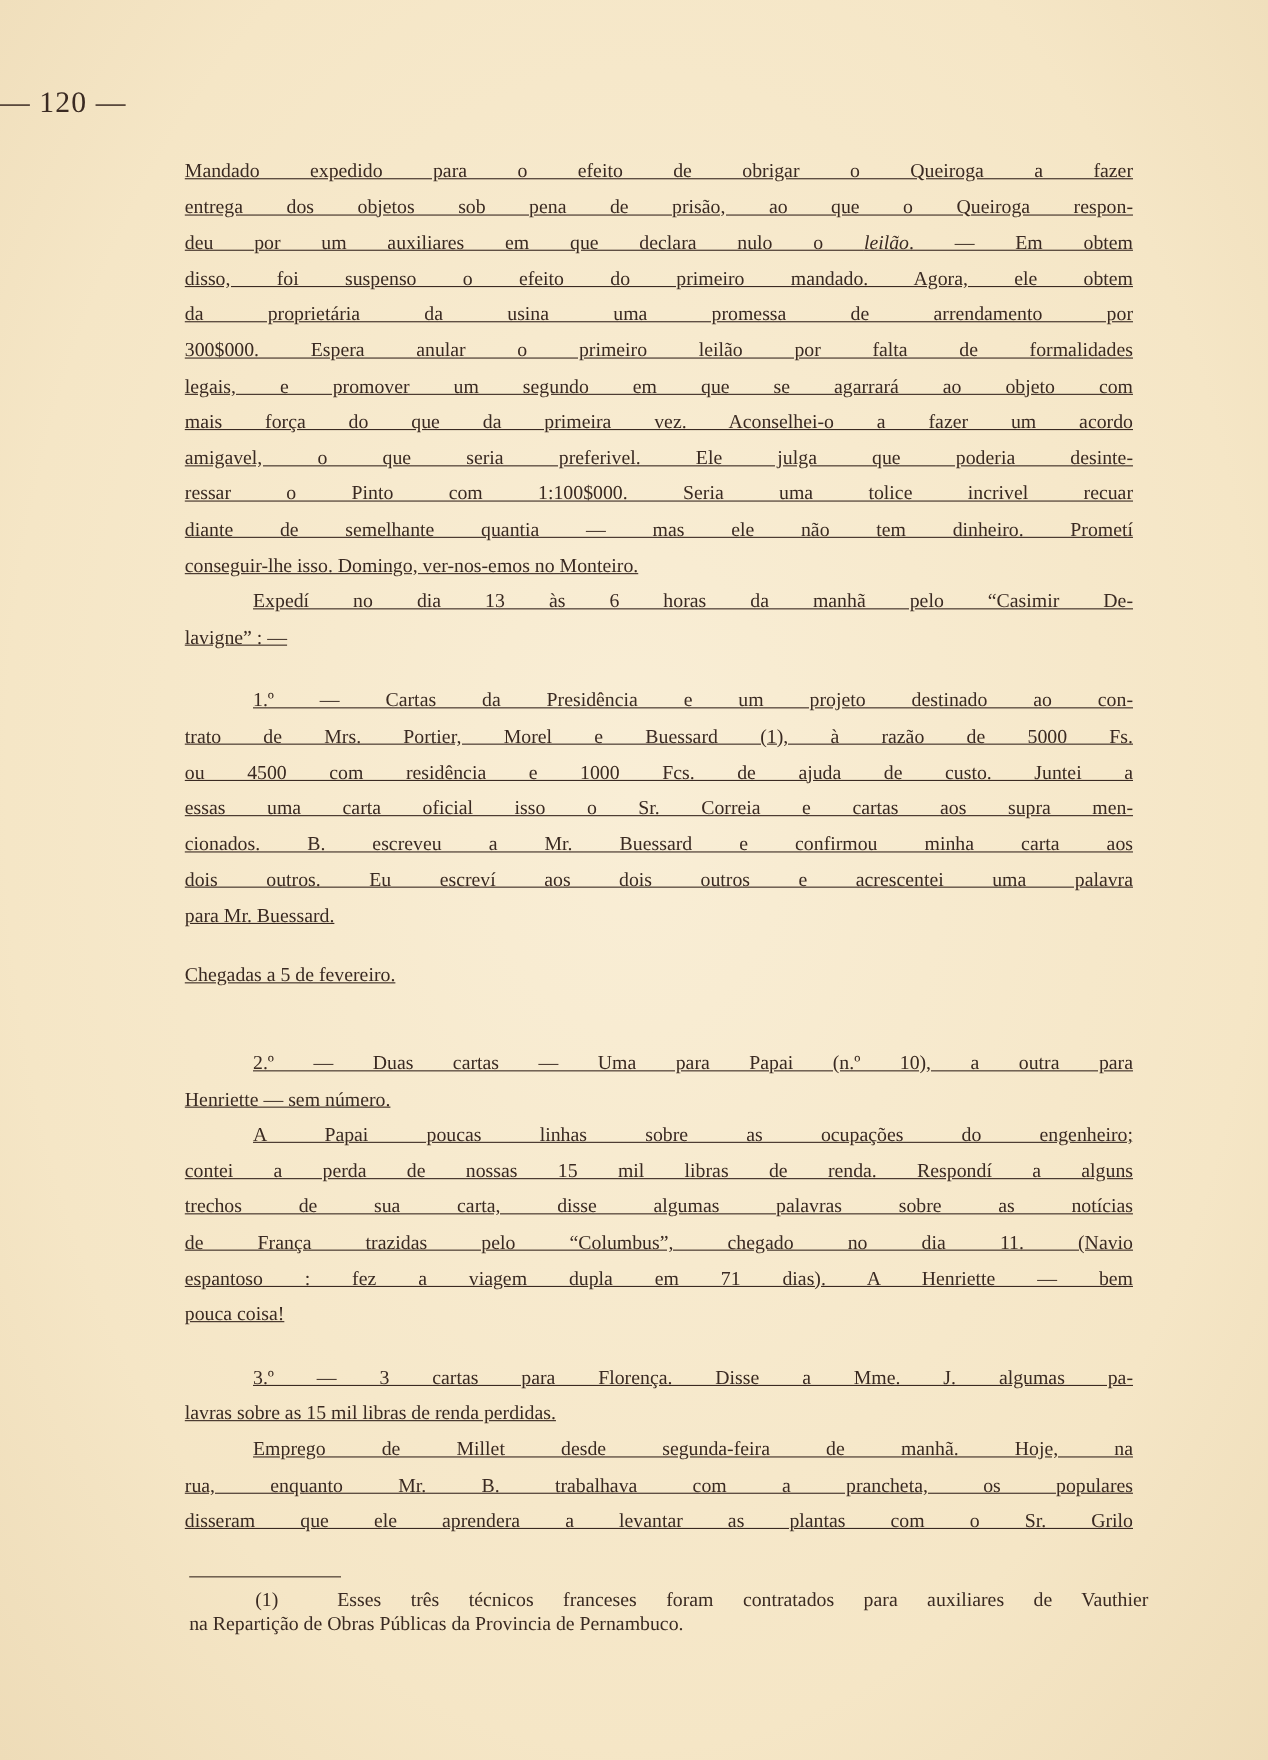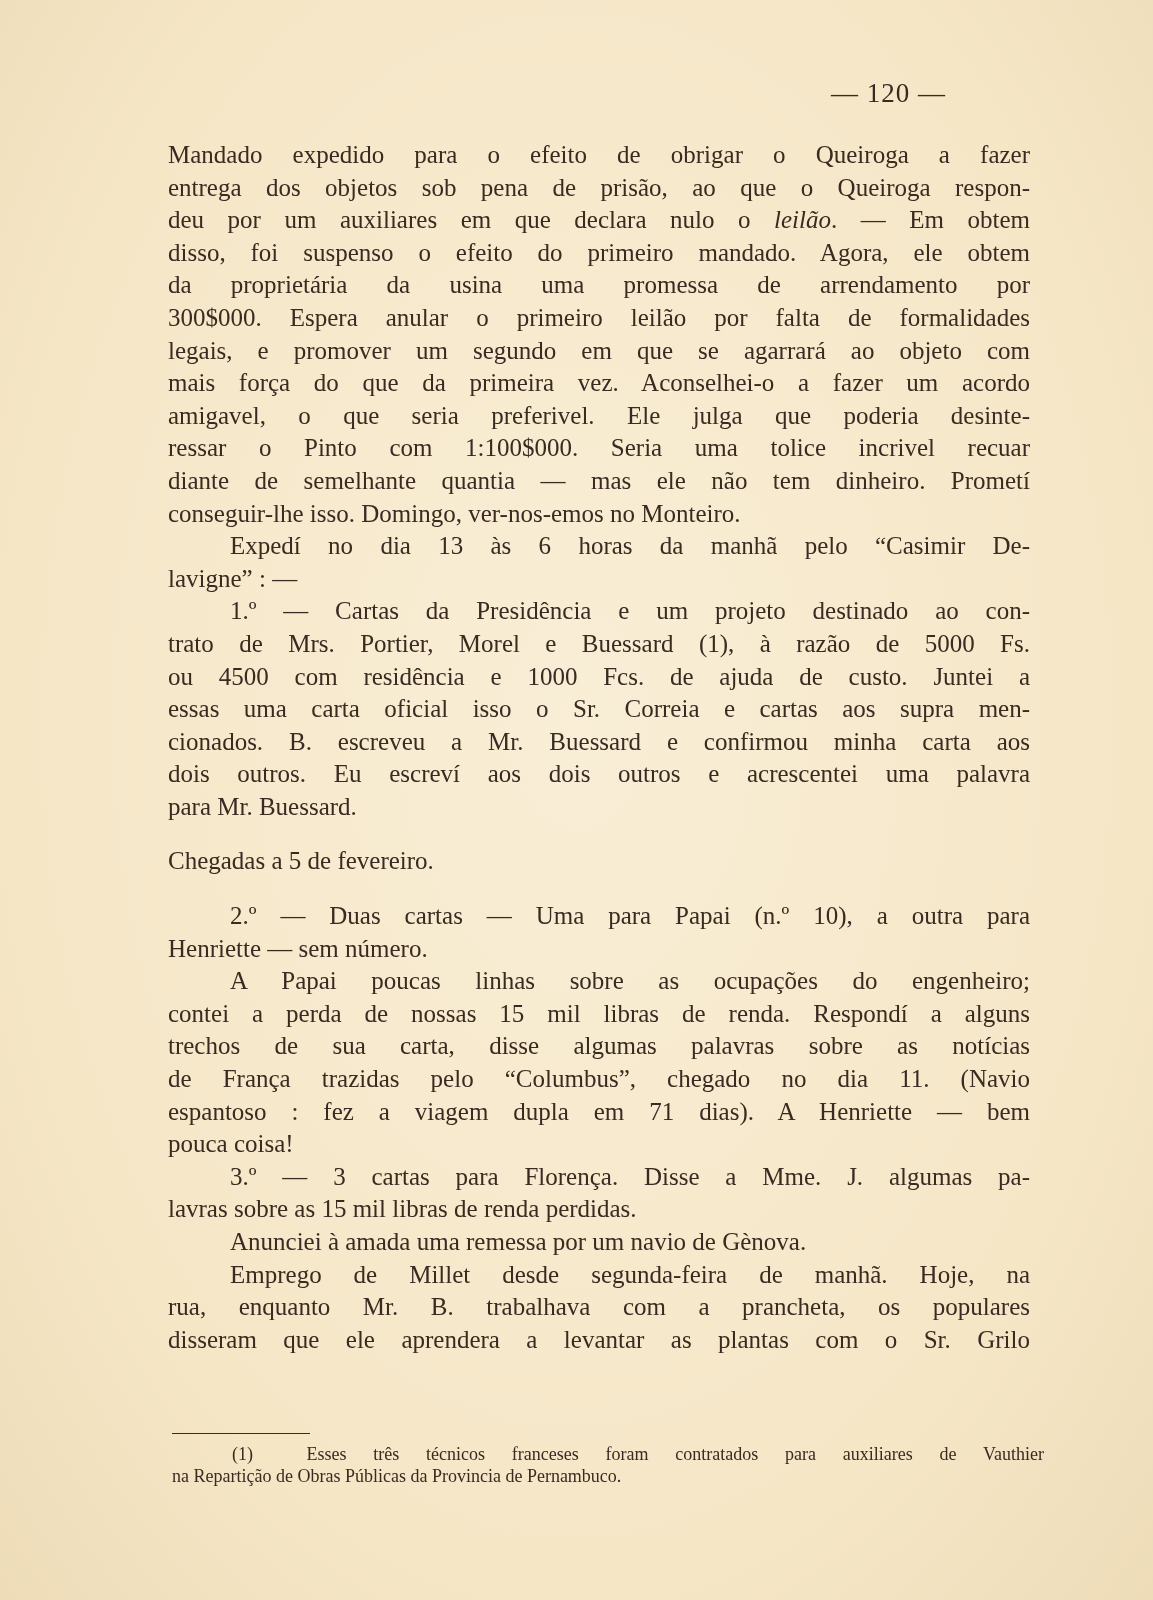--- a/index.html
+++ b/index.html
@@ -10,34 +10,34 @@
     overflow: hidden;
     font-family: "Liberation Serif", "DejaVu Serif", serif;
     color: #3a2a22;
   }
   .page {
     position: absolute; left: 0; top: 0; width: 1153px; height: 1600px;
     background: radial-gradient(ellipse at 50% 45%, #f9eed6 0%, #f5e6c6 70%, #eedcb8 100%);
   }
   .page-number {
     position: absolute; top: 78px; left: 0; width: 946px;
-    text-align: right; font-size: 27px; letter-spacing: 1px;
+    text-align: left; font-size: 27px; letter-spacing: 1px;
   }
   .body-text {
     position: absolute; left: 168px; top: 139px; width: 862px;
-    font-size: 25px; line-height: 32.6px;
+    font-size: 18px; line-height: 32.6px; text-decoration: underline;
   }
   .line {
     display: block; white-space: nowrap;
     text-align: justify; text-align-last: justify;
     height: 32.6px;
   }
   .line.last { text-align-last: left; }
   .line.indent { padding-left: 62px; }
-  .line.indent-num { padding-left: 62px; }
+  .line.indent-num { padding-left: 62px; margin-top: 25px; }
   .gap { height: 22px; }
   em { font-style: italic; }
   .footnote-rule {
     position: absolute; left: 172px; top: 1433px; width: 138px; height: 0;
     border-top: 1.5px solid #3a2a22;
   }
   .footnote {
     position: absolute; left: 172px; top: 1443px; width: 872px;
     font-size: 18px; line-height: 22px;
   }
@@ -85,21 +85,20 @@
     <span class="line indent">A Papai poucas linhas sobre as ocupações do engenheiro;</span>
     <span class="line">contei a perda de nossas 15 mil libras de renda. Respondí a alguns</span>
     <span class="line">trechos de sua carta, disse algumas palavras sobre as notícias</span>
     <span class="line">de França trazidas pelo “Columbus”, chegado no dia 11. (Navio</span>
     <span class="line">espantoso : fez a viagem dupla em 71 dias). A Henriette — bem</span>
     <span class="line last">pouca coisa!</span>
 
     <span class="line indent-num">3.º — 3 cartas para Florença. Disse a Mme. J. algumas pa-</span>
     <span class="line last">lavras sobre as 15 mil libras de renda perdidas.</span>
 
-    <span class="line indent last">Anunciei à amada uma remessa por um navio de Gènova.</span>
 
     <span class="line indent">Emprego de Millet desde segunda-feira de manhã. Hoje, na</span>
     <span class="line">rua, enquanto Mr. B. trabalhava com a prancheta, os populares</span>
     <span class="line">disseram que ele aprendera a levantar as plantas com o Sr. Grilo</span>
   </div>
 
   <div class="footnote-rule"></div>
 
   <div class="footnote">
     <div style="padding-left:60px; white-space:nowrap; text-align:justify; text-align-last:justify;"><span>(1)</span>&nbsp;&nbsp;<span>Esses três técnicos franceses foram contratados para auxiliares de Vauthier</span></div>

